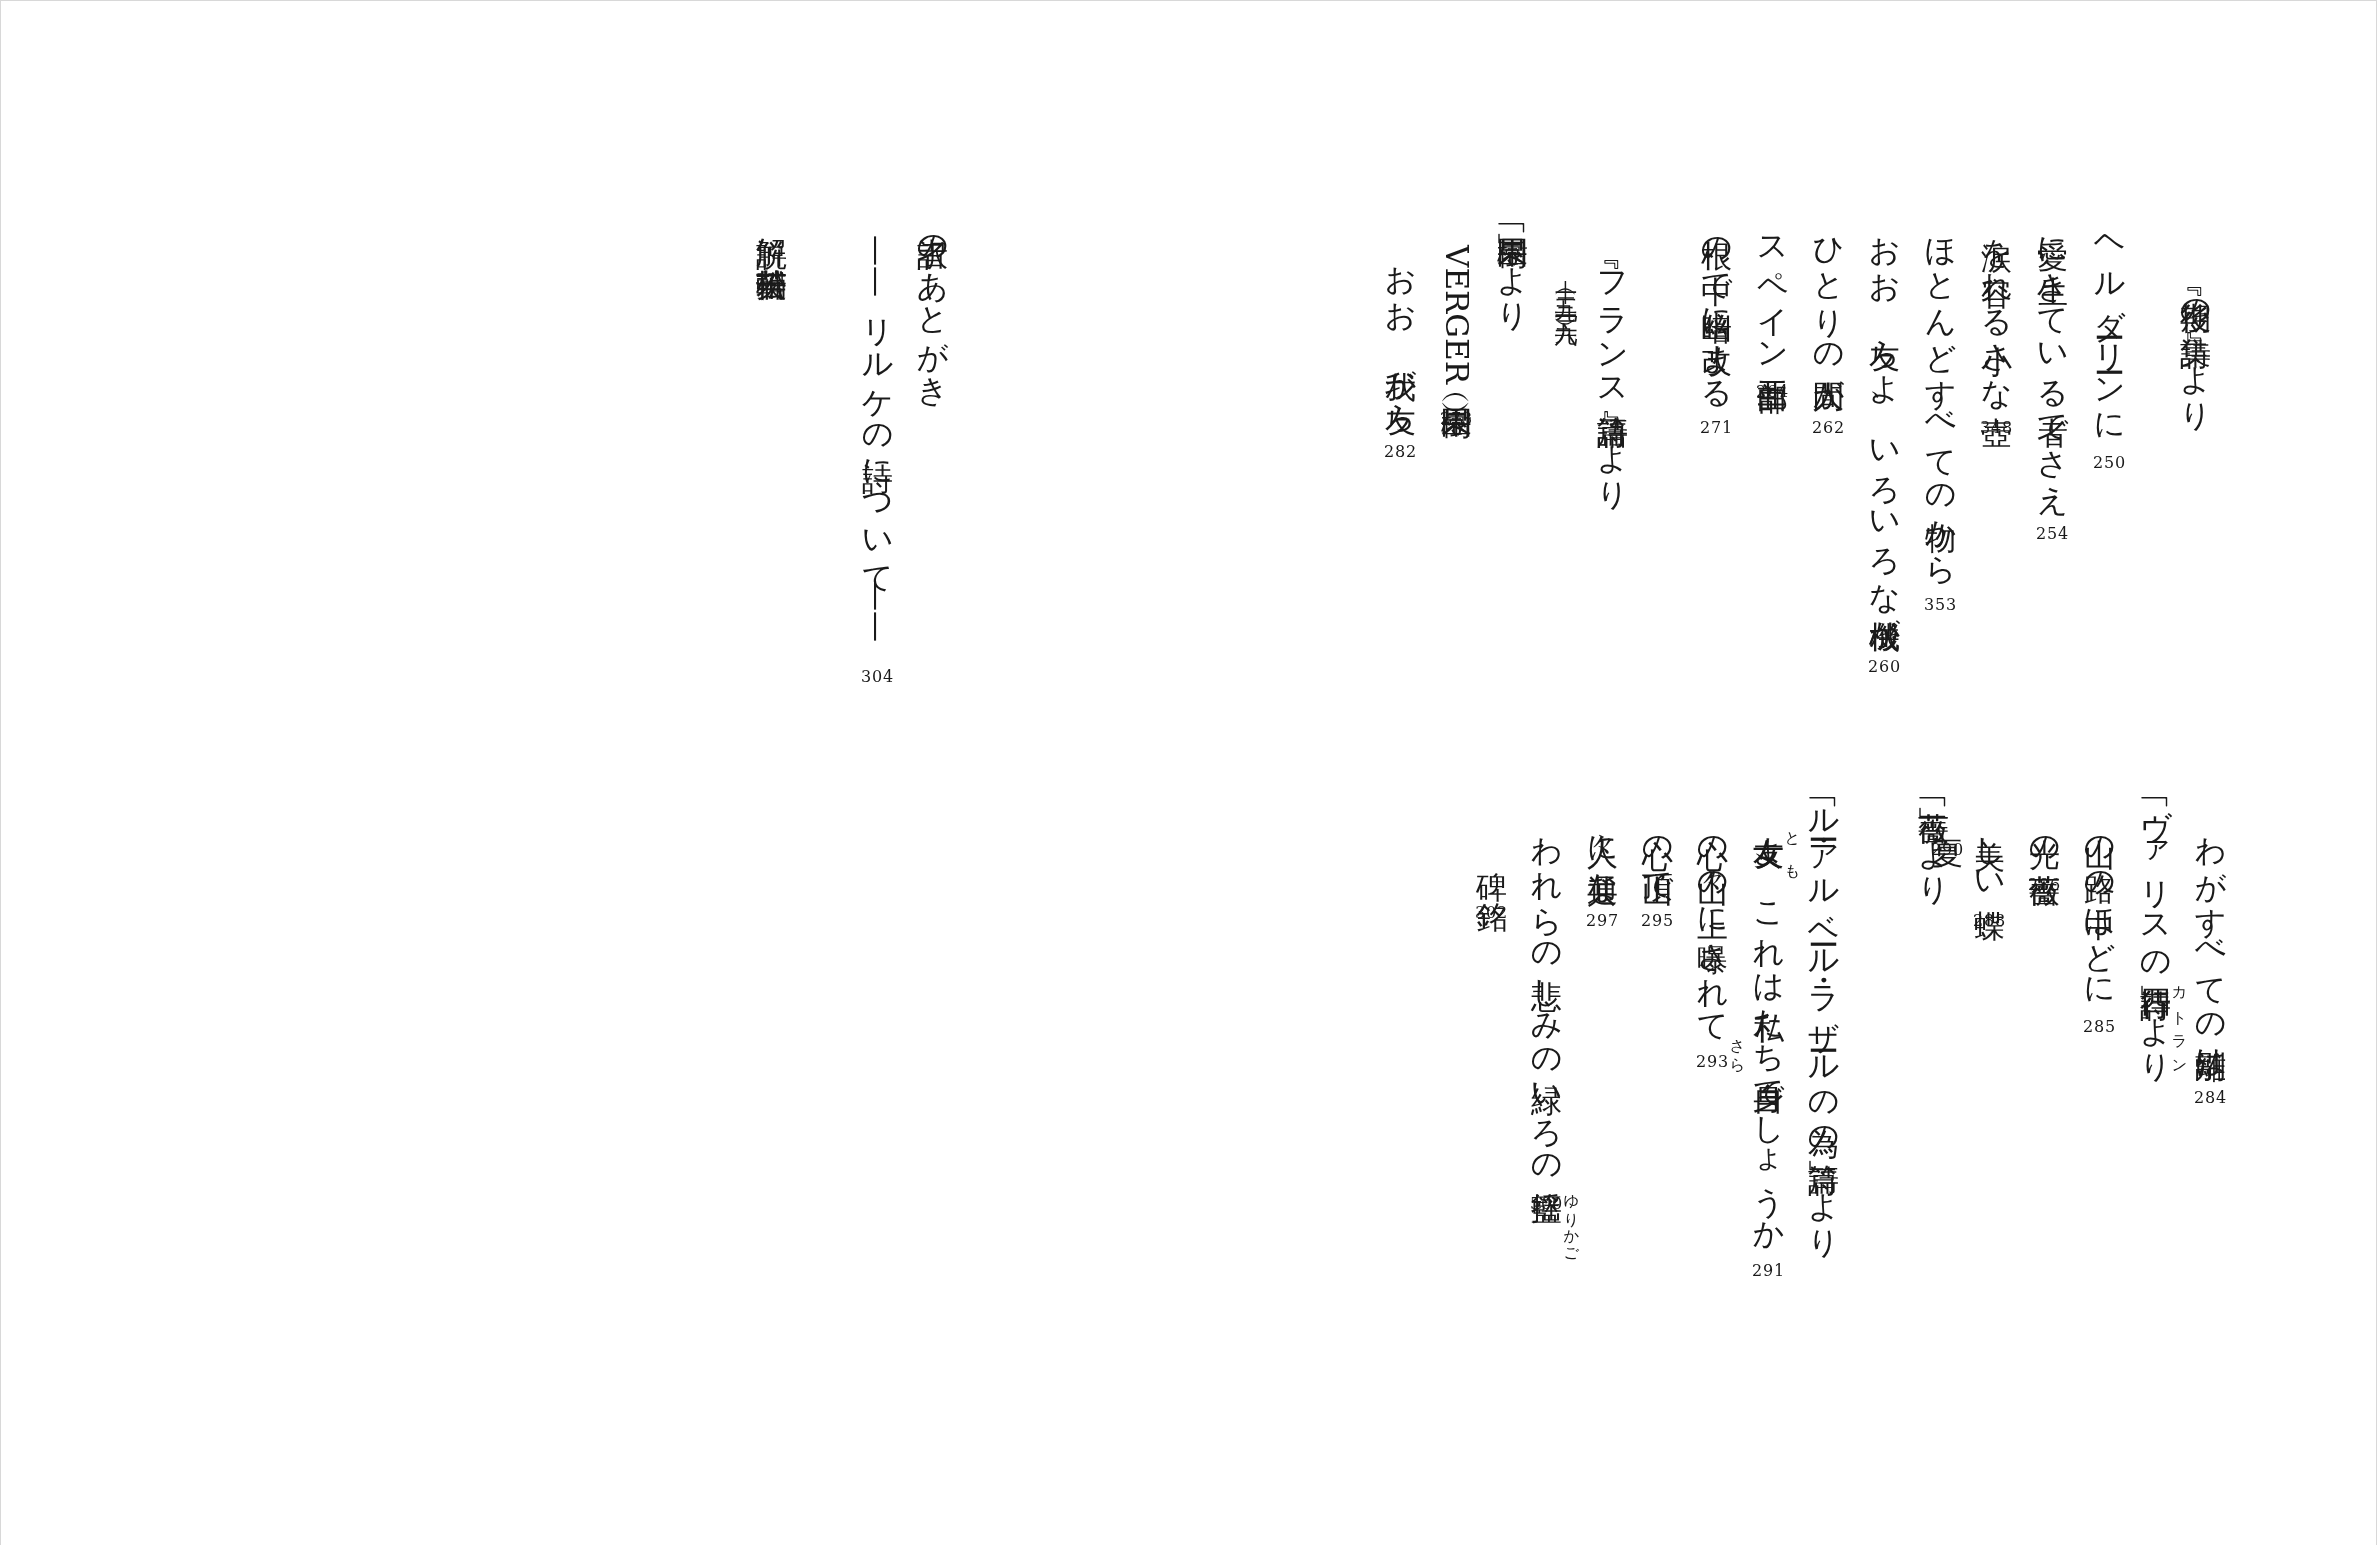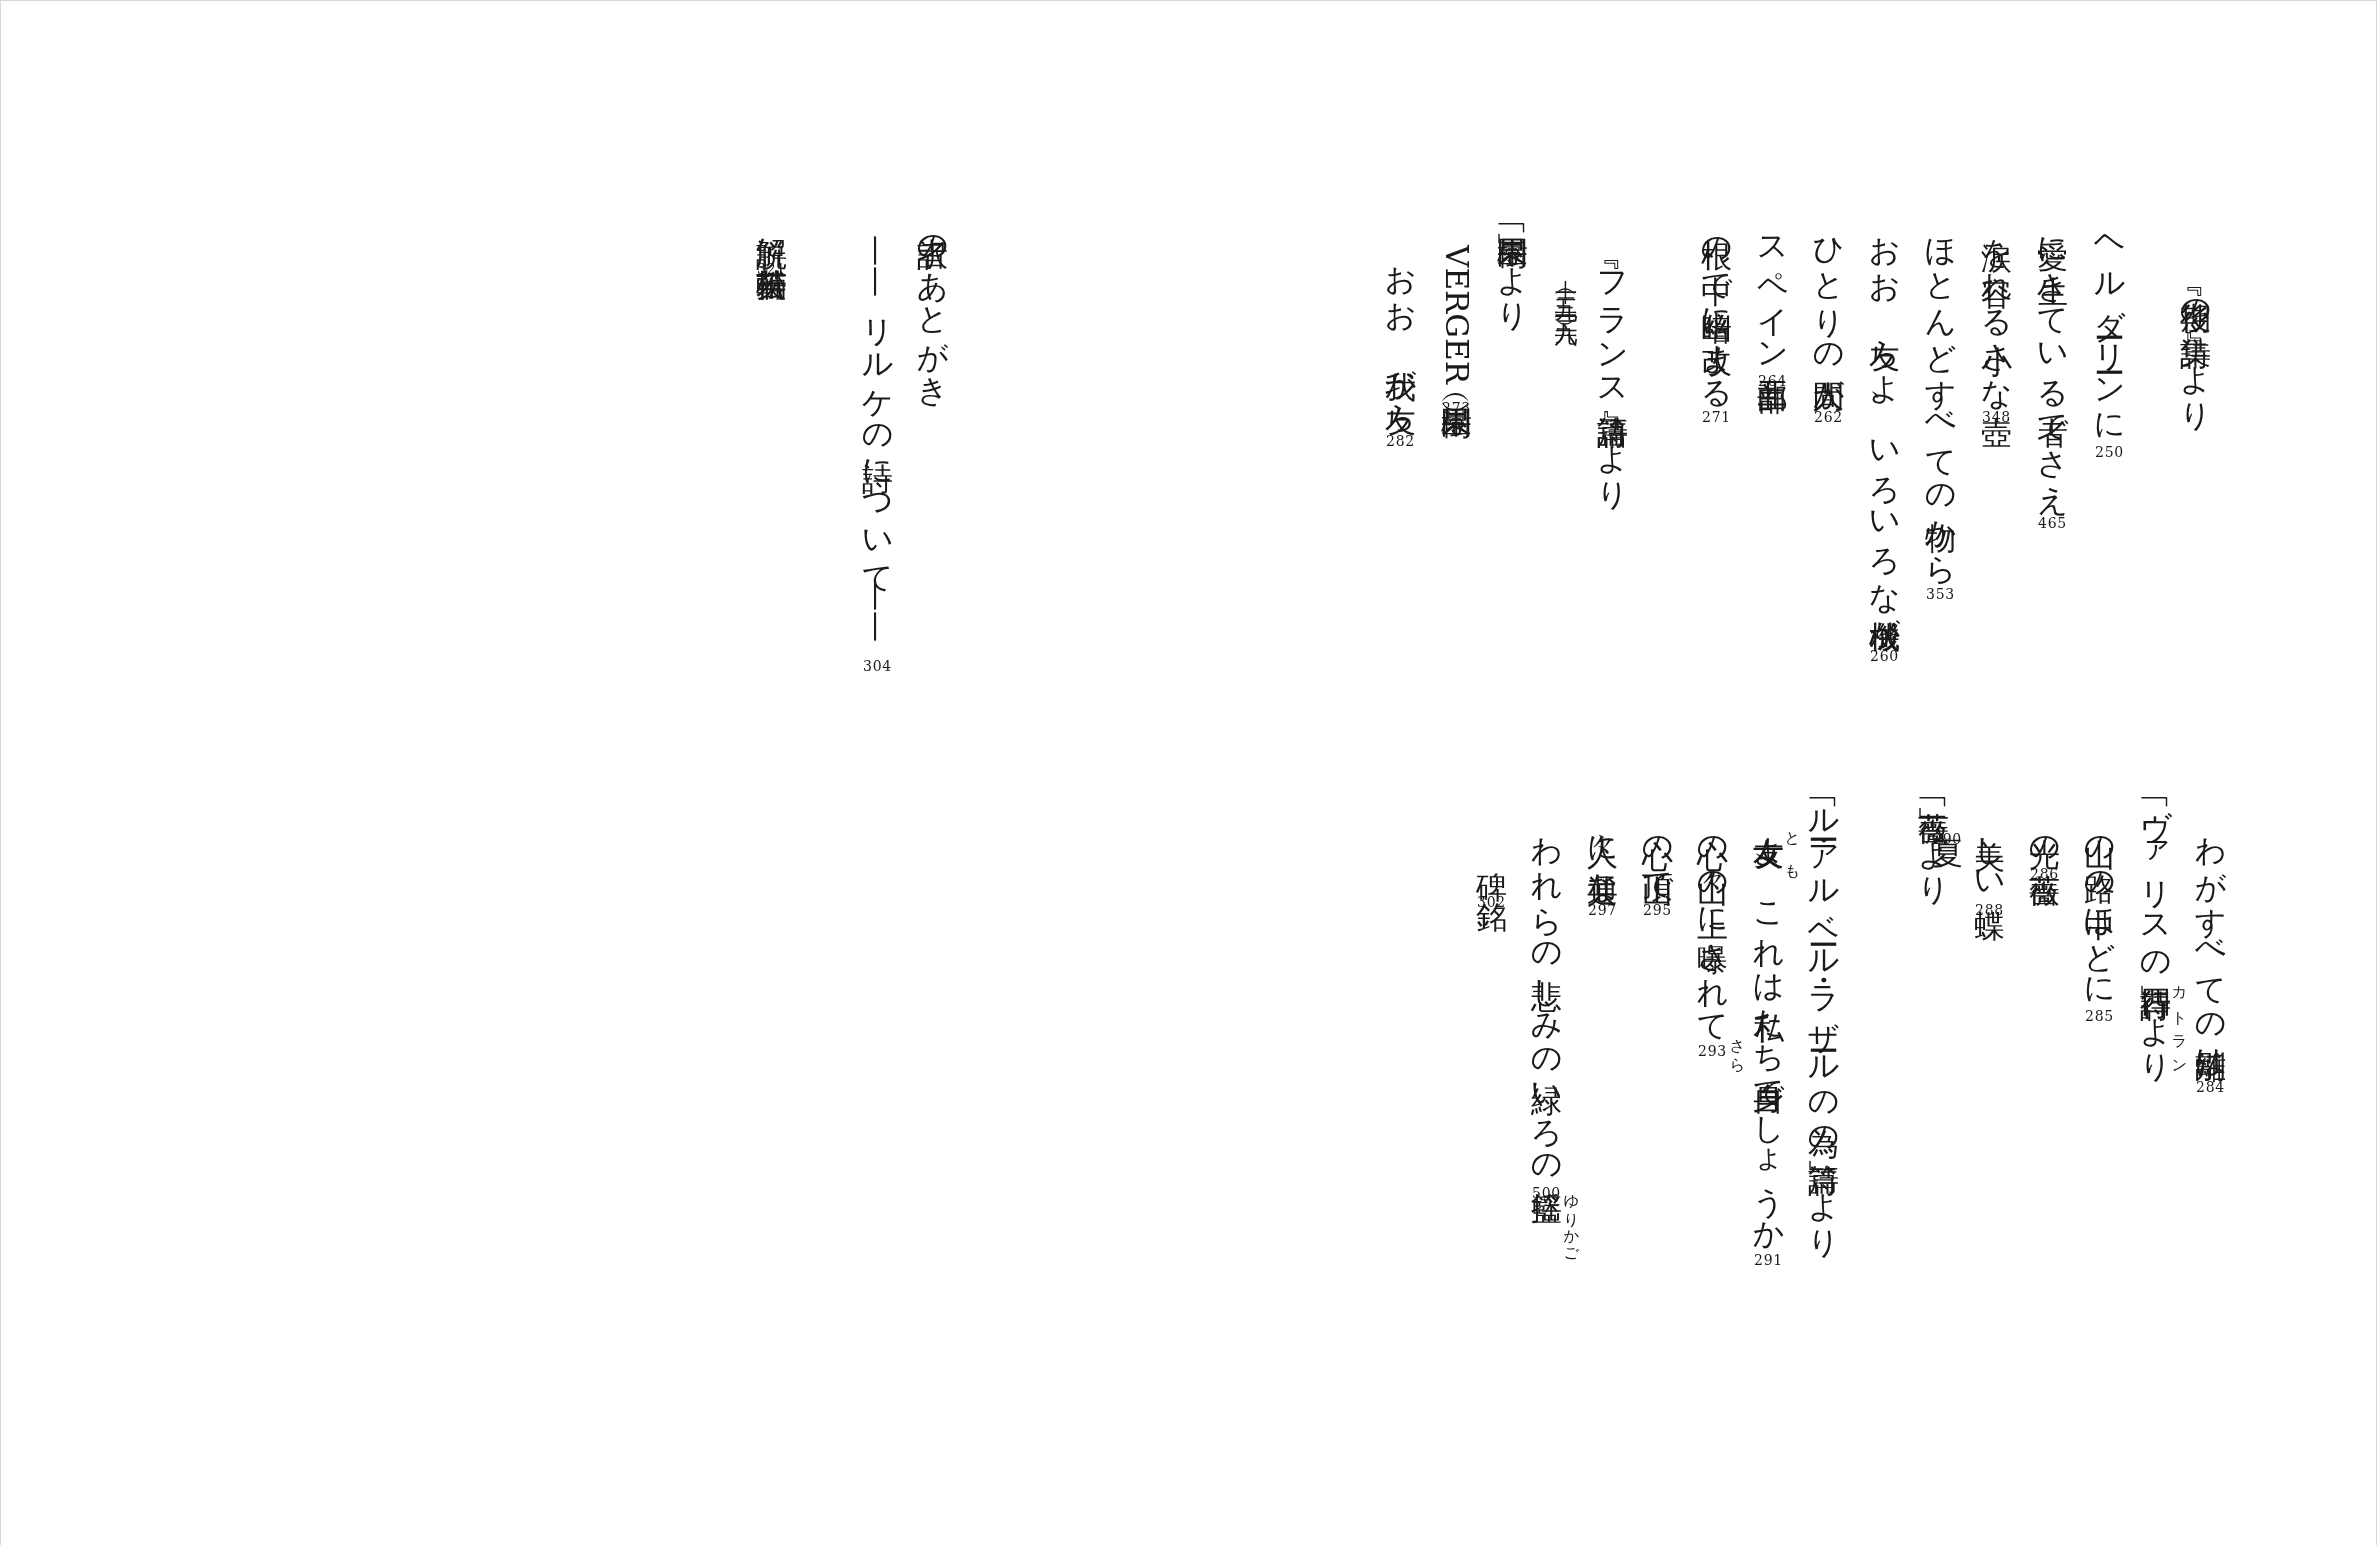--- a/index.html
+++ b/index.html
@@ -26,23 +26,23 @@
     text-orientation:mixed;
     font-size:31px;
     line-height:37px;
     letter-spacing:0;
     white-space:pre;
   }
   .vtext.small{font-size:23px;line-height:28px;}
   .pnum{
     display:block;
     writing-mode:horizontal-tb;
-    font-size:14px;
+    font-size:16px;
     line-height:23px;
-    margin-top:13px;
+    margin-top:23px;
     letter-spacing:0.8px;
     color:#1a1a1a;
   }
   .furi{
     position:absolute;
     writing-mode:vertical-rl;
     text-orientation:upright;
     font-size:15.4px;
     line-height:15.4px;
     width:15.4px;
@@ -57,21 +57,21 @@
 
   <div class="col" style="left:2176px;top:277px">
     <span class="vtext">『後期の詩集』　より</span>
   </div>
   <div class="col" style="left:2090px;top:215px">
     <span class="vtext">ヘルダーリーンに</span>
     <span class="pnum">250</span>
   </div>
   <div class="col" style="left:2033px;top:215px">
     <span class="vtext">愛に生きている者でさえ</span>
-    <span class="pnum">465</span>
+    <span class="pnum">254</span>
   </div>
   <div class="col" style="left:1977px;top:215px">
     <span class="vtext">涙を容れる小さな壺</span>
     <span class="pnum">348</span>
   </div>
   <div class="col" style="left:1921px;top:215px">
     <span class="vtext">ほとんどすべての物から</span>
     <span class="pnum">353</span>
   </div>
   <div class="col" style="left:1865px;top:215px">

